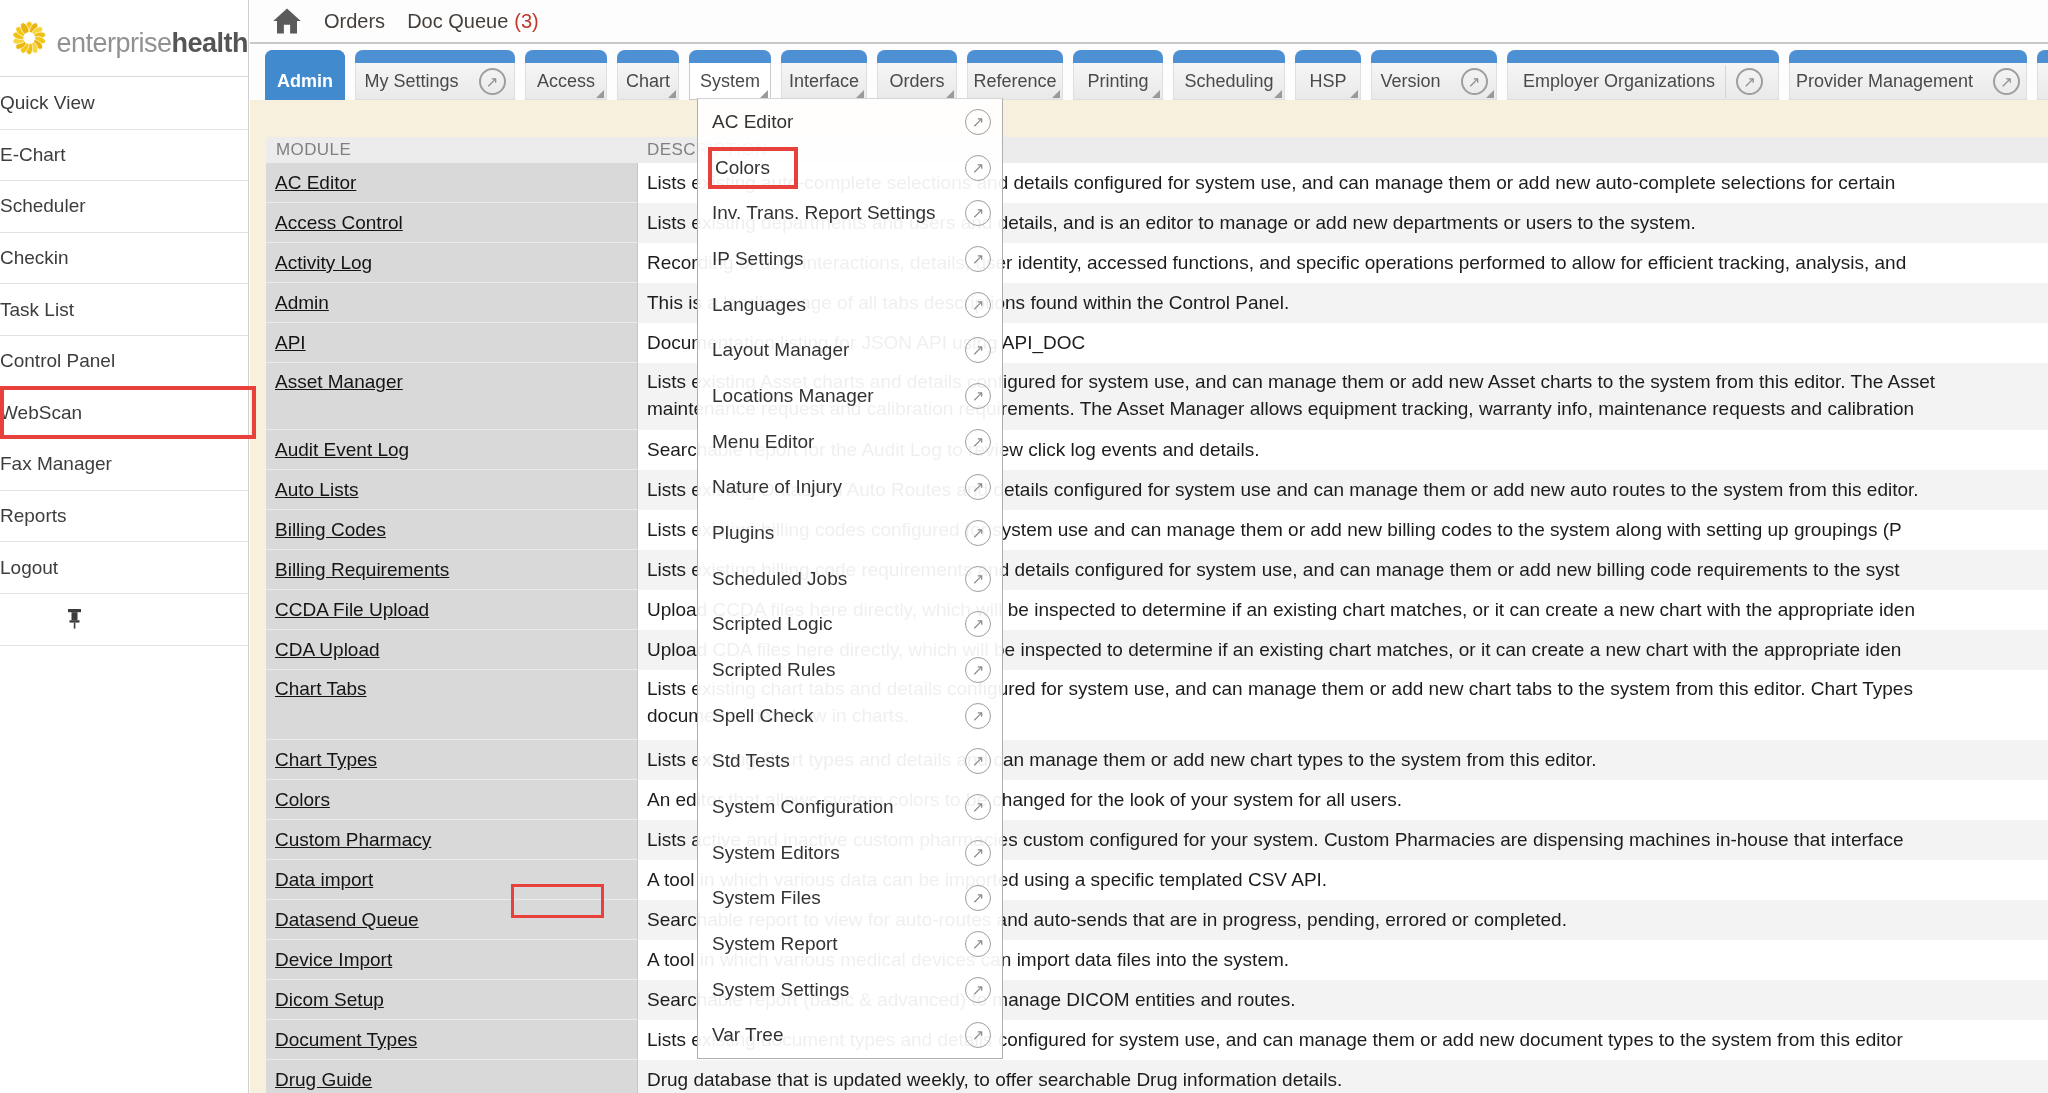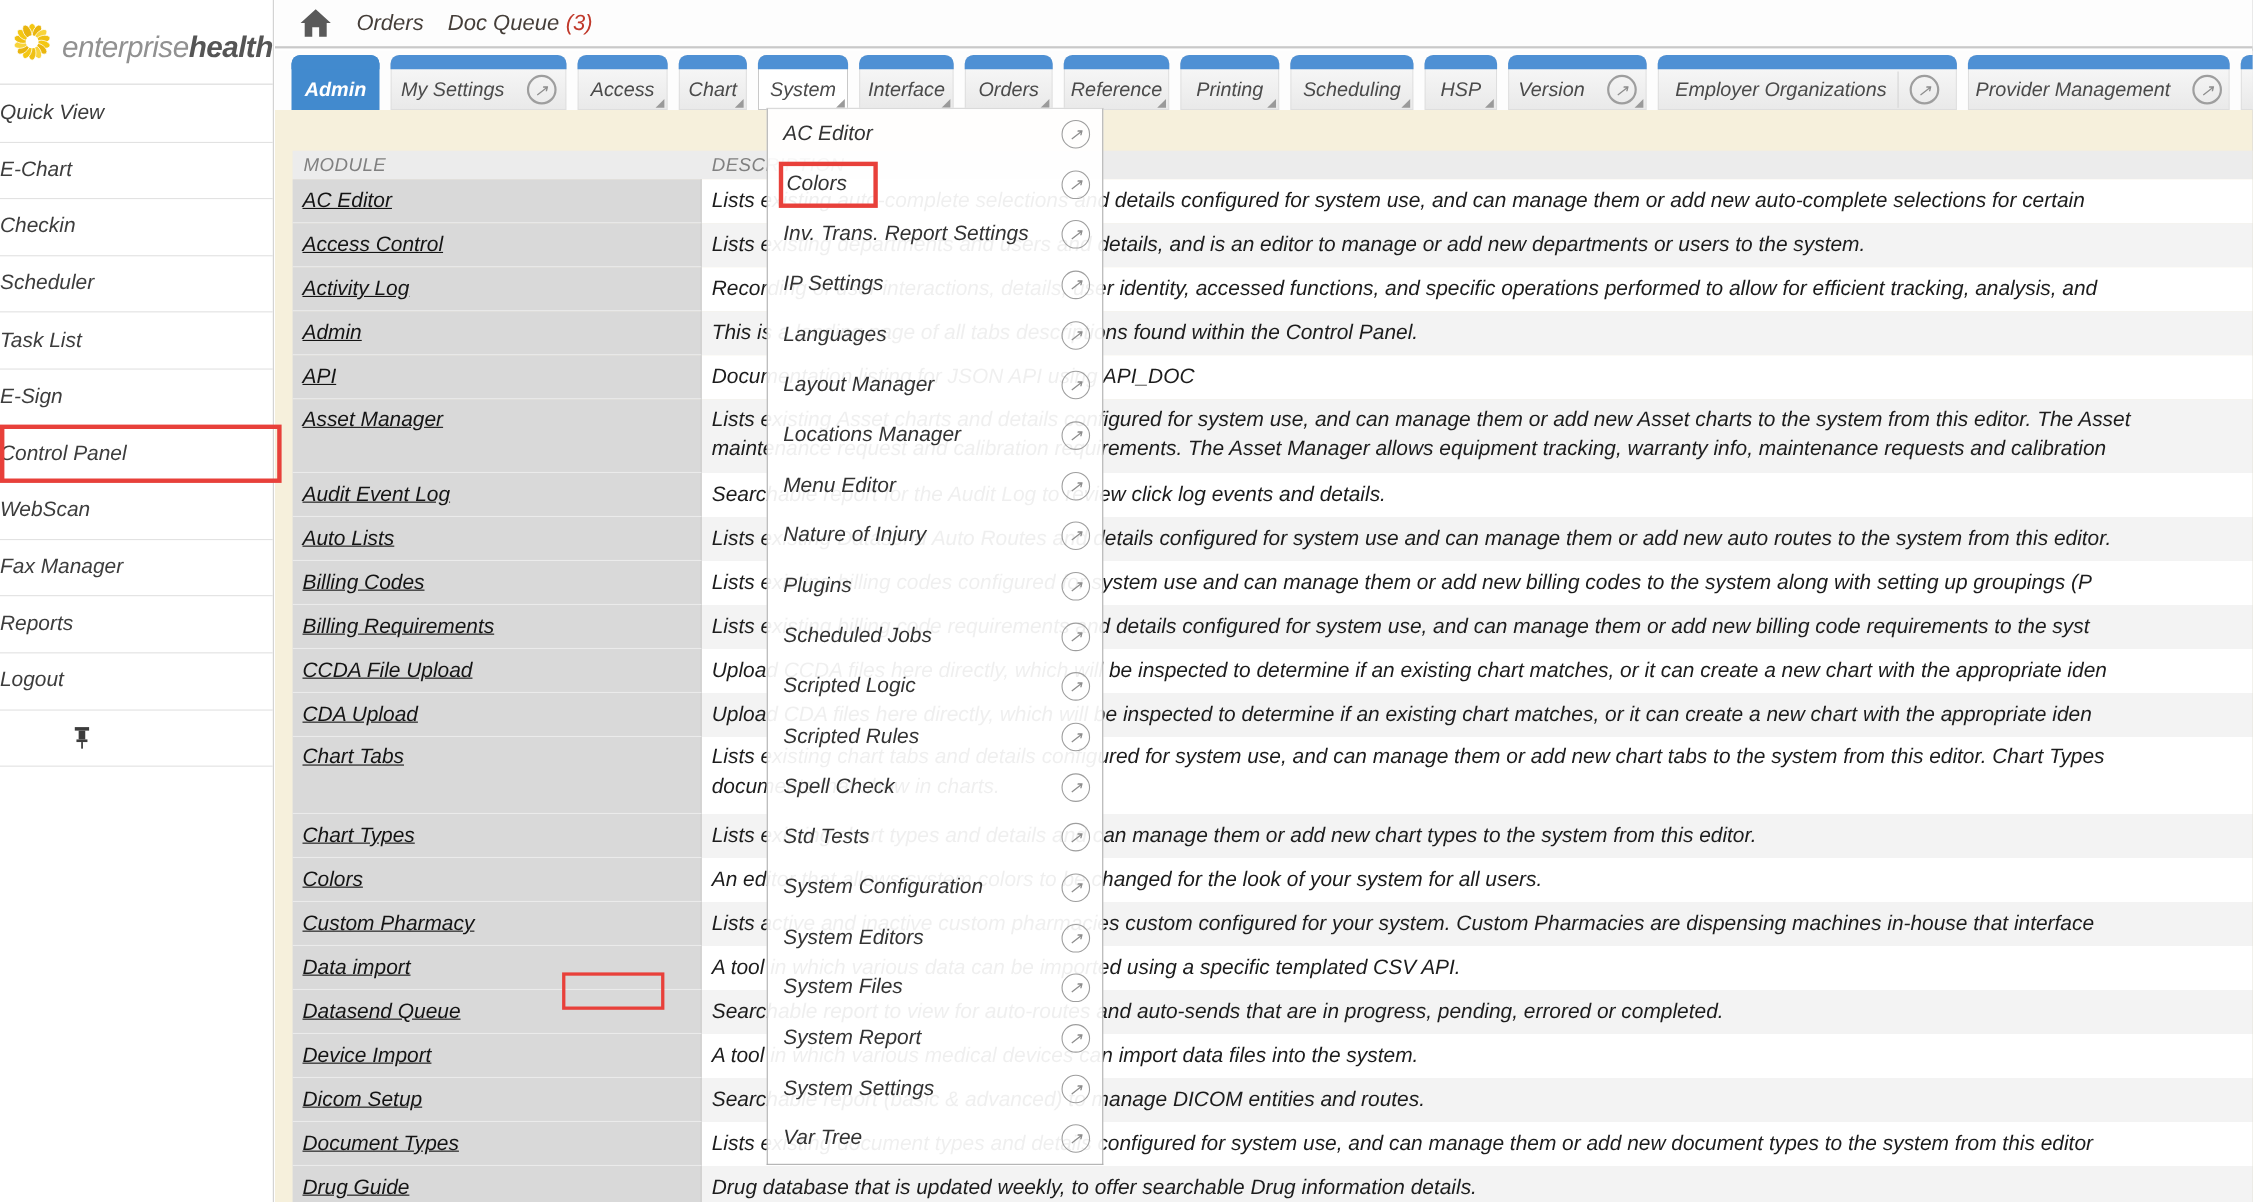--- a/index.html
+++ b/index.html
@@ -1,19 +1,19 @@
 <!DOCTYPE html>
 <html><head>
 <meta charset="utf-8">
 <style>
   * { margin:0; padding:0; box-sizing:border-box; }
   html,body { background:#888; }
   #app {
     position:relative; width:2048px; height:1093px; overflow:hidden;
-    background:#fff; font-family:"Liberation Sans", sans-serif;font-style:italic;
+    background:#fff; font-family:"Liberation Sans", sans-serif;
   }
   
   .sidebar { position:absolute; left:0; top:0; width:249px; height:1093px; background:#fff; border-right:1px solid #cfcfcf; z-index:3; }
   .logo { height:77px; border-bottom:1px solid #d9d9d9; display:flex; align-items:center; padding-left:12px; }
   .logo-text { font-size:27px; margin-left:10px; margin-top:10px; letter-spacing:-0.5px; }
   .logo-text .lt1 { color:#919191; }
   .logo-text .lt2 { color:#555; font-weight:bold; }
   .side-items { position:absolute; top:78px; left:0; right:0; }
   .side-item { height:51.6px; display:flex; align-items:center; font-size:19px; color:#3d3d3d; border-bottom:1px solid #e2e2e2; cursor:pointer; }
   .side-item.pin-row { padding-left:66px; }
@@ -90,30 +90,27 @@
       <div class="logo-text"><span class="lt1">enterprise</span><span class="lt2">health</span></div>
     </div>
     <div class="side-items" id="side-items">
         <div class="side-item">
           <span>Quick View</span>
         </div>
         <div class="side-item">
           <span>E-Chart</span>
         </div>
         <div class="side-item">
+          <span>Scheduler</span>
+        </div>
+        <div class="side-item">
           <span>Checkin</span>
         </div>
         <div class="side-item">
-          <span>Scheduler</span>
-        </div>
-        <div class="side-item">
           <span>Task List</span>
-        </div>
-        <div class="side-item">
-          <span>E-Sign</span>
         </div>
         <div class="side-item">
           <span>Control Panel</span>
         </div>
         <div class="side-item">
           <span>WebScan</span>
         </div>
         <div class="side-item">
           <span>Fax Manager</span>
         </div>

